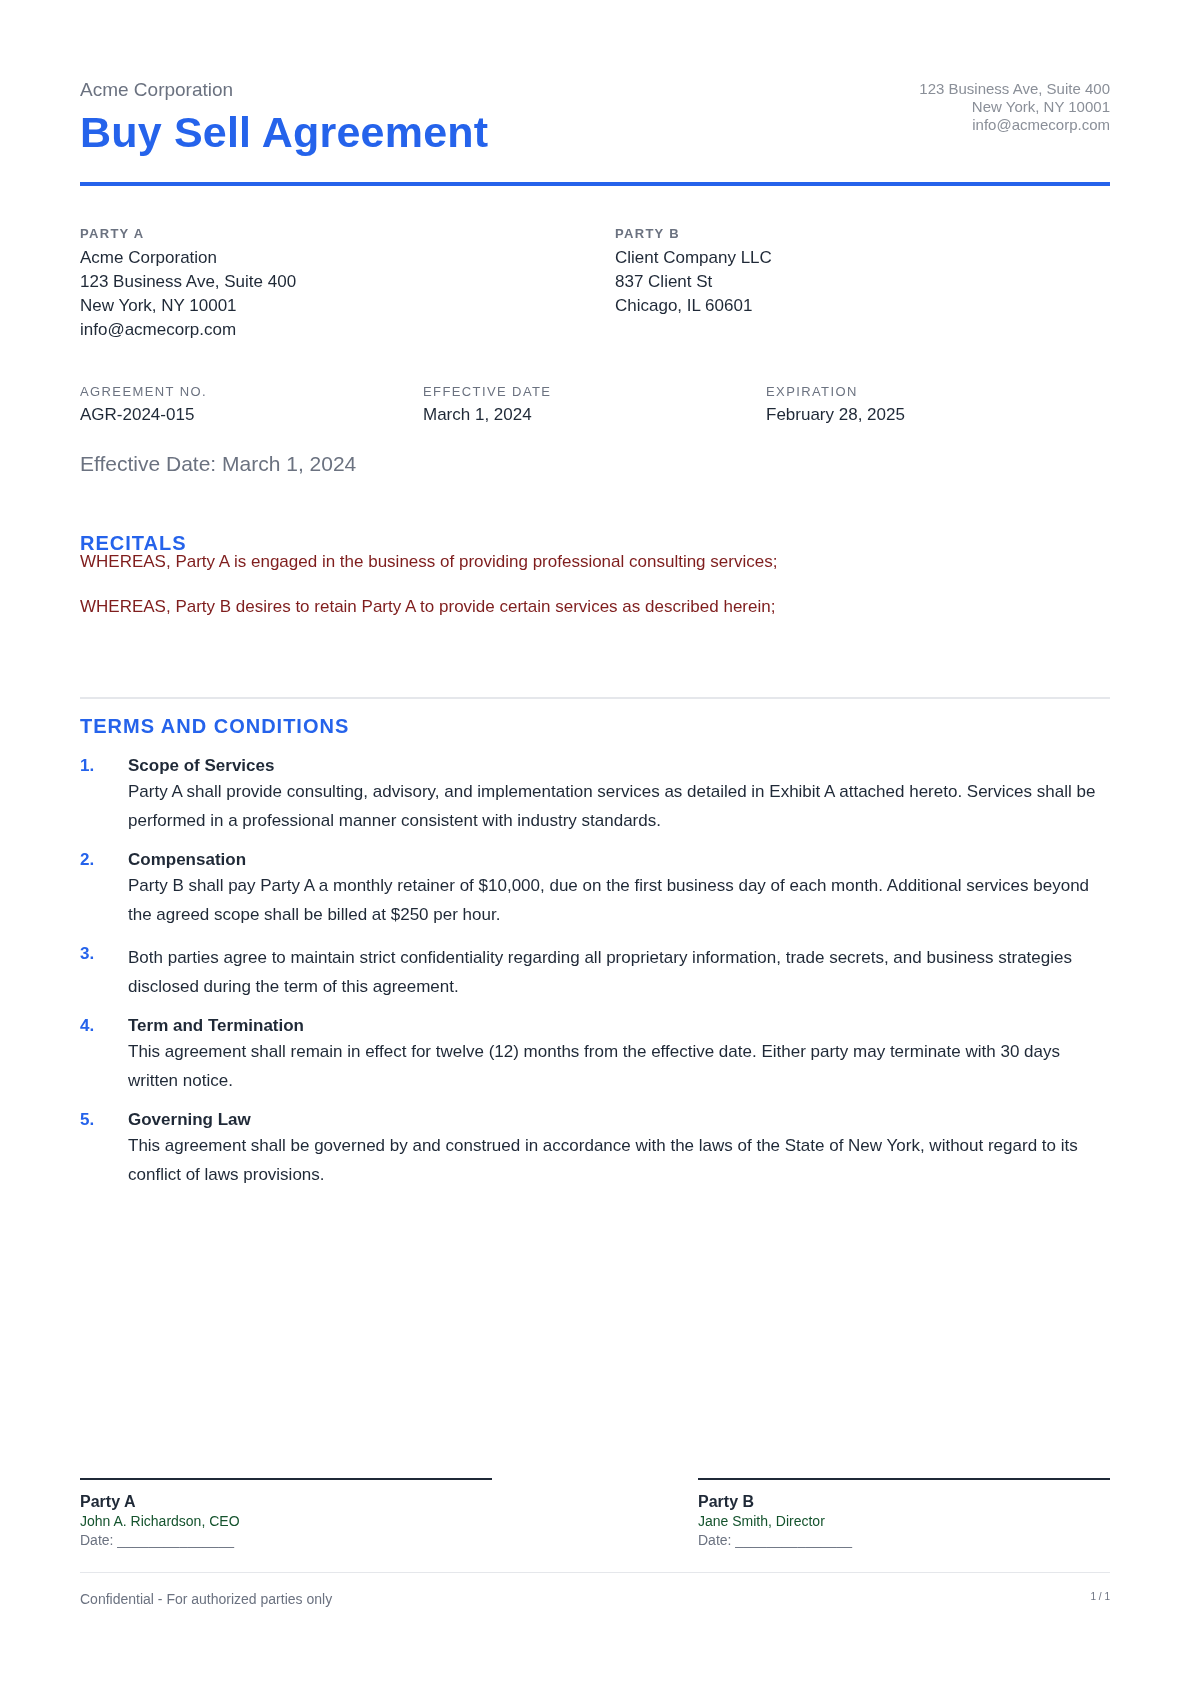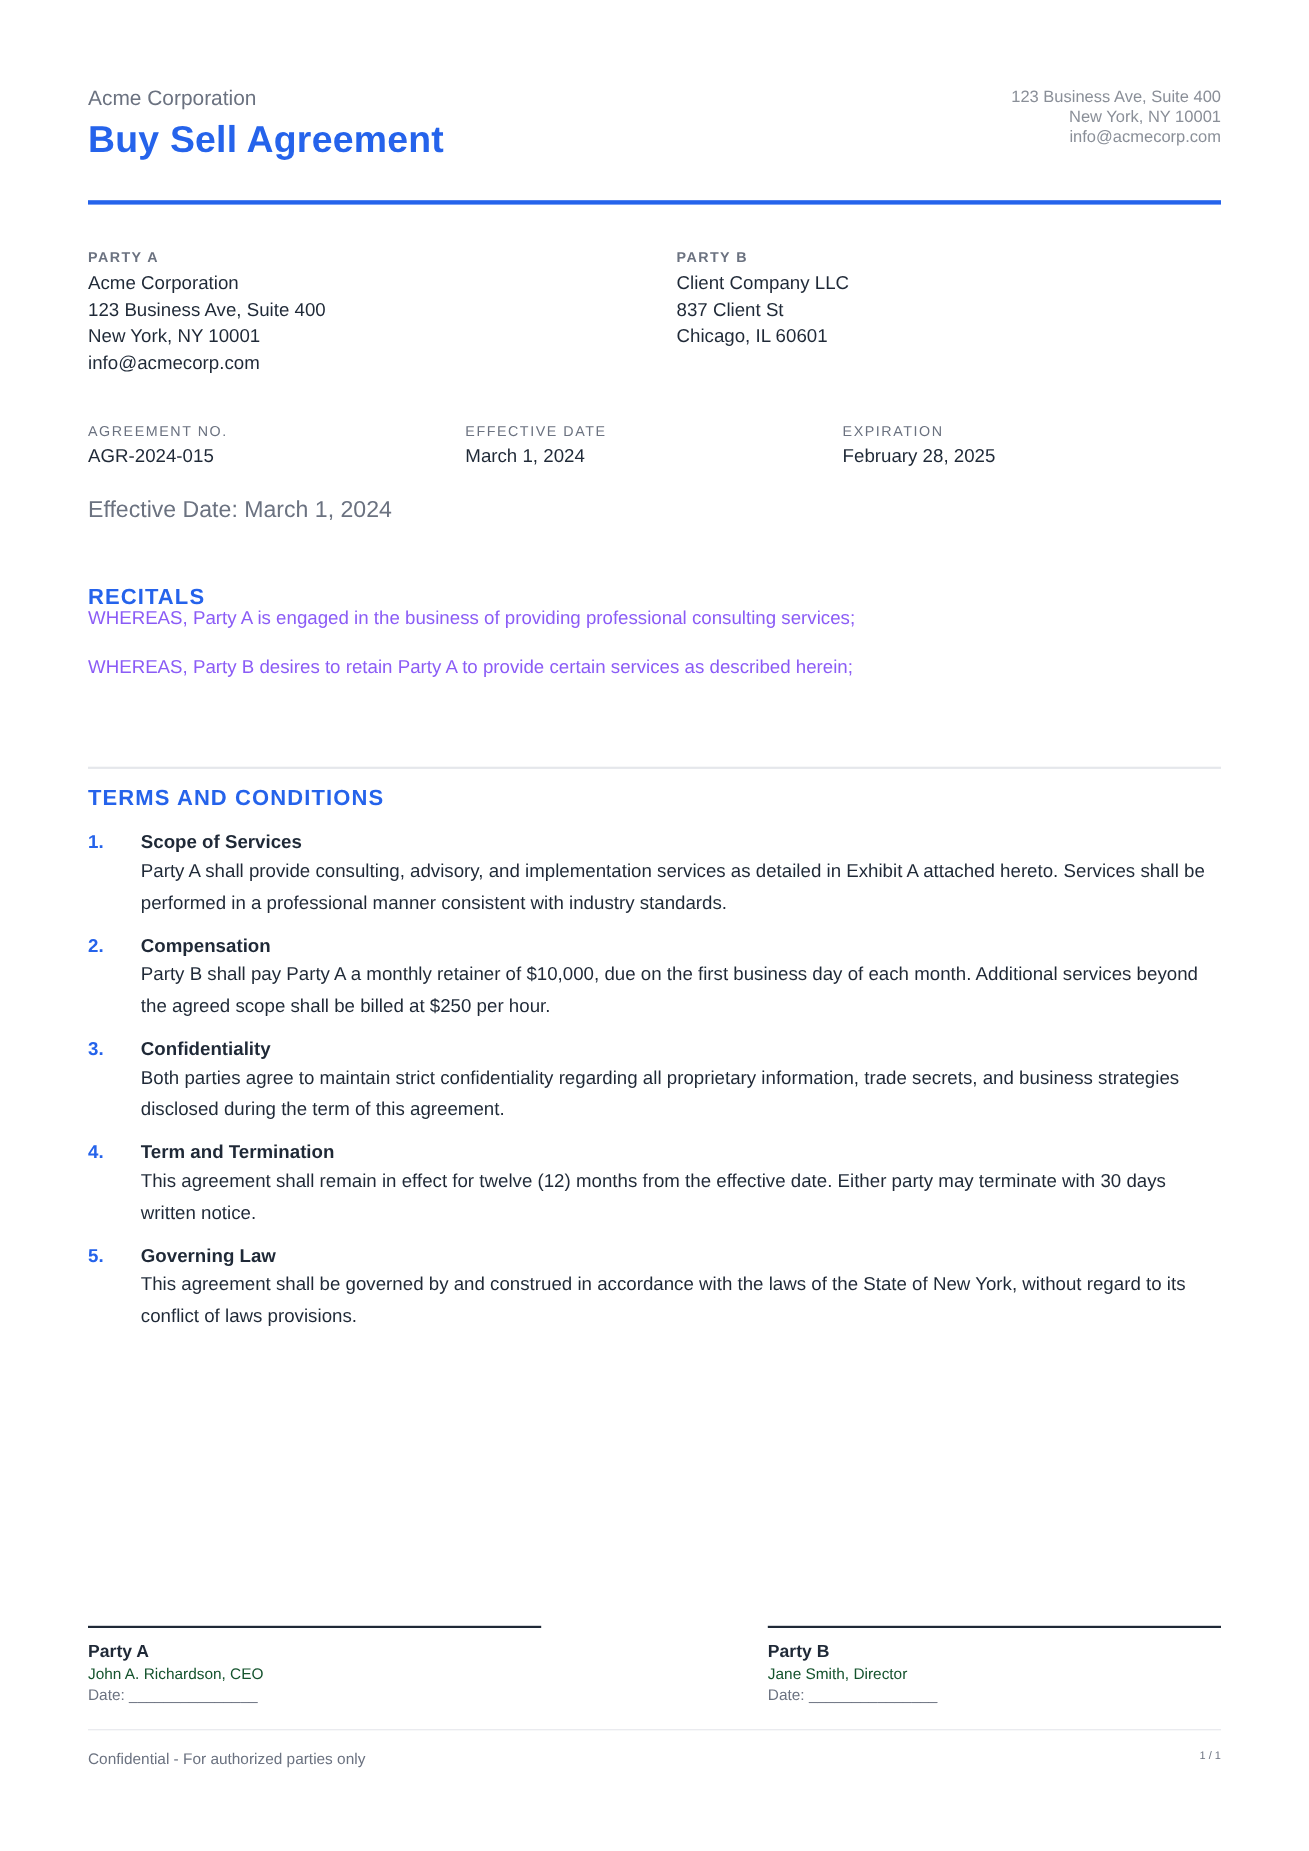--- a/index.html
+++ b/index.html
@@ -6,41 +6,41 @@
     html, body { width: 1190px; height: 1683px; background: #ffffff; }
     body {
       font-family: "Liberation Sans", sans-serif;
       color: #1f2937;
       position: relative;
     }
     .page { position: absolute; left: 80px; top: 0; width: 1030px; height: 1192px; }
 
     
     .company { position: absolute; left: 0; top: 79px; font-size: 19px; color: #6b7280; }
-    .title { position: absolute; left: 0; top: 108px; font-size: 34px; font-weight: bold; color: #2563eb; letter-spacing: 0.2px; }
+    .title { position: absolute; left: 0; top: 108px; font-size: 43px; font-weight: bold; color: #2563eb; letter-spacing: 0.2px; }
     .addr-block { position: absolute; right: 0; top: 80px; text-align: right; font-size: 15px; color: #8a8f98; line-height: 18px; }
     .accent-rule { position: absolute; left: 0; top: 182px; width: 1030px; height: 4px; background: #2563eb; }
 
     
     .party { position: absolute; top: 226px; font-size: 17px; line-height: 24px; color: #1f2937; }
     .party.a { left: 0; }
     .party.b { left: 535px; }
     .label-caps { font-size: 13px; font-weight: bold; letter-spacing: 1.3px; color: #6b7280; margin-bottom: 4px; line-height: 16px; }
 
     
     .meta { position: absolute; top: 384px; }
     .meta .label-caps { font-weight: normal; letter-spacing: 1.4px; color: #6b7280; margin-bottom: 4px; }
     .meta .value { font-size: 17px; color: #1f2937; line-height: 22px; }
     .meta.m1 { left: 0; } .meta.m2 { left: 343px; } .meta.m3 { left: 686px; }
 
     .eff-line { position: absolute; left: 0; top: 452px; font-size: 21px; color: #6b7280; }
 
     
     .section-title { position: absolute; left: 0; font-size: 20px; font-weight: bold; color: #2563eb; letter-spacing: 1px; }
-    .recital { position: absolute; left: 0; font-size: 17px; color: #8b5cf6; }
+    .recital { position: absolute; left: 0; font-size: 17px; color: #7f1d1d; }
     .sep { position: absolute; left: 0; top: 697px; width: 1030px; height: 2px; background: #e5e7eb; }
 
     .terms { position: absolute; left: 0; top: 755px; width: 1030px; }
     .term { position: relative; margin-bottom: 14px; }
     .term-num { position: absolute; left: 0; top: 0; font-size: 17px; font-weight: bold; color: #2563eb; line-height: 22px; }
     .term-body { margin-left: 48px; }
     .term-head { font-size: 17px; font-weight: bold; color: #1f2937; line-height: 22px; }
     .term-text { font-size: 17px; color: #1f2937; line-height: 29px; margin-top: 0; }
 
     
@@ -116,21 +116,20 @@
     <div class="term">
       <span class="term-num">2.</span>
       <div class="term-body">
         <div class="term-head">Compensation</div>
         <div class="term-text">Party B shall pay Party A a monthly retainer of $10,000, due on the first business day of each month. Additional services beyond the agreed scope shall be billed at $250 per hour.</div>
       </div>
     </div>
     <div class="term">
       <span class="term-num">3.</span>
       <div class="term-body">
-        <div class="term-head">Confidentiality</div>
         <div class="term-text">Both parties agree to maintain strict confidentiality regarding all proprietary information, trade secrets, and business strategies disclosed during the term of this agreement.</div>
       </div>
     </div>
     <div class="term">
       <span class="term-num">4.</span>
       <div class="term-body">
         <div class="term-head">Term and Termination</div>
         <div class="term-text">This agreement shall remain in effect for twelve (12) months from the effective date. Either party may terminate with 30 days written notice.</div>
       </div>
     </div>

